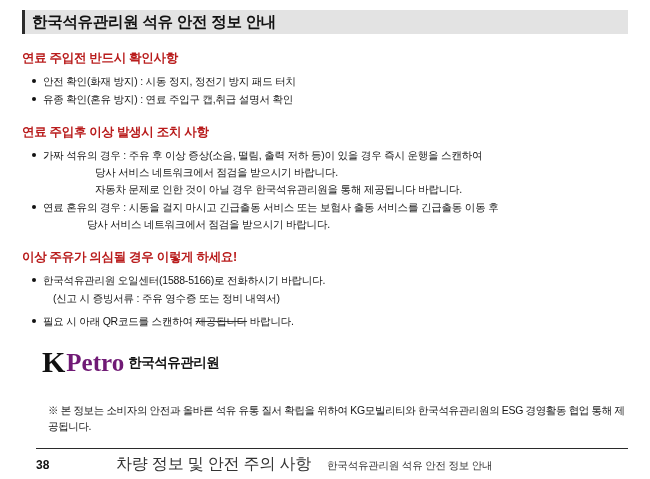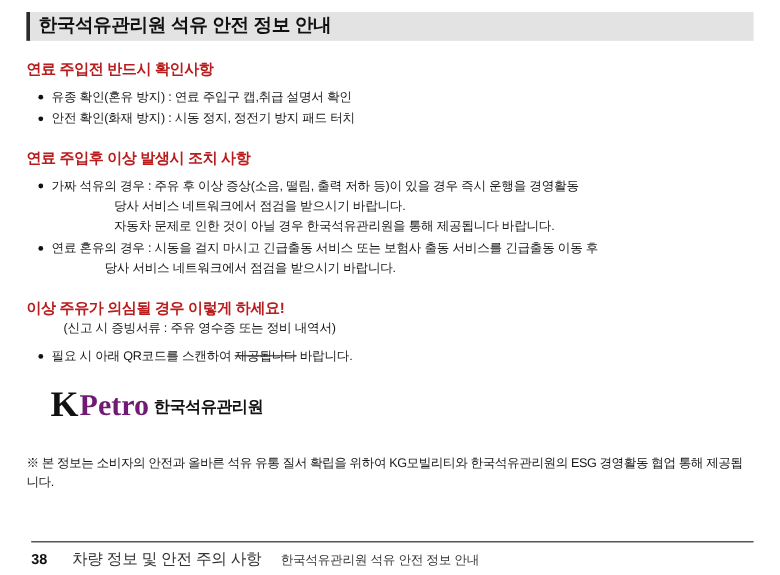--- a/index.html
+++ b/index.html
@@ -174,47 +174,49 @@
   .qr-grid i { background: transparent; }
   .qr-grid i.on { background: #000; }
 
   
   .footnote {
     margin-top: 10px;
     font-size: 10.5px;
     line-height: 16px;
     letter-spacing: -0.35px;
     color: #161616;
+    margin-left: 26px;
   }
 
   
   .footer {
     position: absolute;
-    left: 26px;
+    left: 36px;
     right: 22px;
     bottom: 14px;
   }
   .footer .rule {
     border-top: 1.5px solid #2b2b2b;
     margin-bottom: 5px;
   }
   .footer .row {
     display: flex;
     align-items: baseline;
   }
   .footer .pageno {
     font-size: 12px;
     font-weight: bold;
     color: #111;
     width: 34px;
   }
   .footer .crumb1 {
-    font-size: 13px;
+    font-size: 16px;
     color: #333;
     letter-spacing: -0.2px;
+    margin-left: 46px;
   }
   .footer .crumb2 {
     font-size: 10.5px;
     color: #333;
     letter-spacing: -0.2px;
     margin-left: 16px;
   }
 </style>
 </head>
 <body>
@@ -222,38 +224,41 @@
 <div class="page">
 
   <div class="title-bar">
     <div class="bar-bg"></div>
     <div class="accent"></div>
     <div class="title-text">한국석유관리원 석유 안전 정보 안내</div>
   </div>
 
   <div class="section-head sec1-head">연료 주입전 반드시 확인사항</div>
   <ul class="bullets">
+    <li>안전 확인(화재 방지) : 시동 정지, 정전기 방지 패드 터치</li>
     <li>유종 확인(혼유 방지) : 연료 주입구 캡,취급 설명서 확인</li>
-    <li>안전 확인(화재 방지) : 시동 정지, 정전기 방지 패드 터치</li>
   </ul>
 
   <div class="section-head sec2-head">연료 주입후 이상 발생시 조치 사항</div>
   <ul class="bullets">
     <li>
-      <span>가짜 석유의 경우 : 주유 후 이상 증상(소음, 떨림, 출력 저하 등)이 있을 경우 즉시 운행을 경영활동</span>
+      <span>가짜 석유의 경우 : 주유 후 이상 증상(소음, 떨림, 출력 저하 등)이 있을 경우 즉시 운행을 스캔하여</span>
       <span class="cont-line">당사 서비스 네트워크에서 점검을 받으시기 바랍니다.</span>
       <span class="cont-line">자동차 문제로 인한 것이 아닐 경우 한국석유관리원을 통해 제공됩니다 바랍니다.</span>
     </li>
     <li>
       <span>연료 혼유의 경우 : 시동을 걸지 마시고 긴급출동 서비스 또는 보험사 출동 서비스를 긴급출동 이동 후</span>
       <span class="cont-line ind2">당사 서비스 네트워크에서 점검을 받으시기 바랍니다.</span>
     </li>
   </ul>
 
   <div class="section-head sec3-head">이상 주유가 의심될 경우 이렇게 하세요!</div>
+  <ul class="bullets">
+    <li>한국석유관리원 오일센터(1588-5166)로 전화하시기 바랍니다.</li>
+  </ul>
   <div class="plain-line">(신고 시 증빙서류 : 주유 영수증 또는 정비 내역서)</div>
   <ul class="bullets">
     <li>
       <span>필요 시 아래 QR코드를 스캔하여</span>
       <span class="strike">제공됩니다</span>
       <span>바랍니다.</span>
     </li>
   </ul>
 
   <div class="logo-qr-row">

